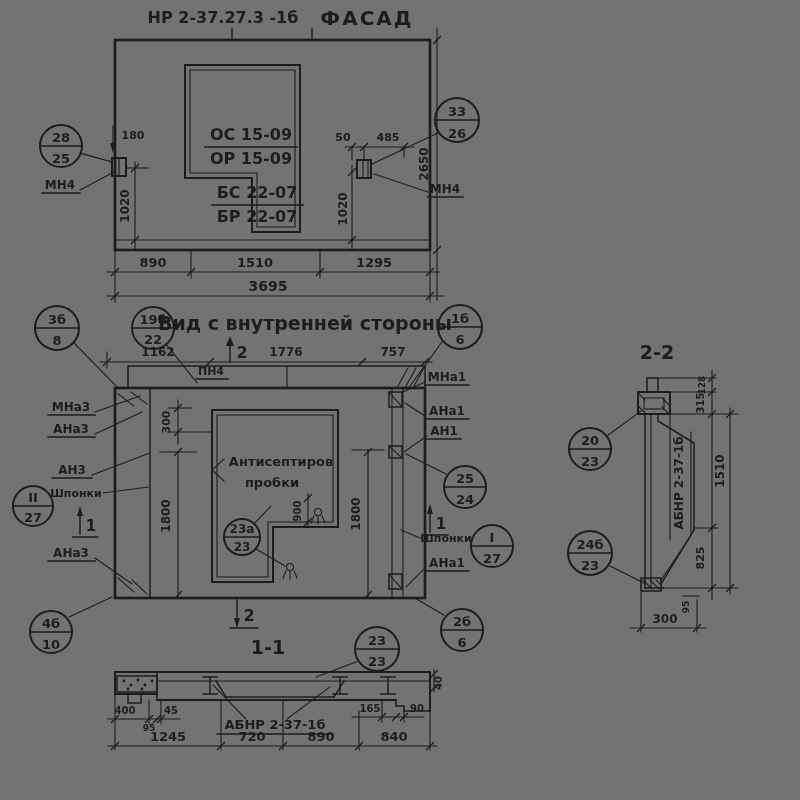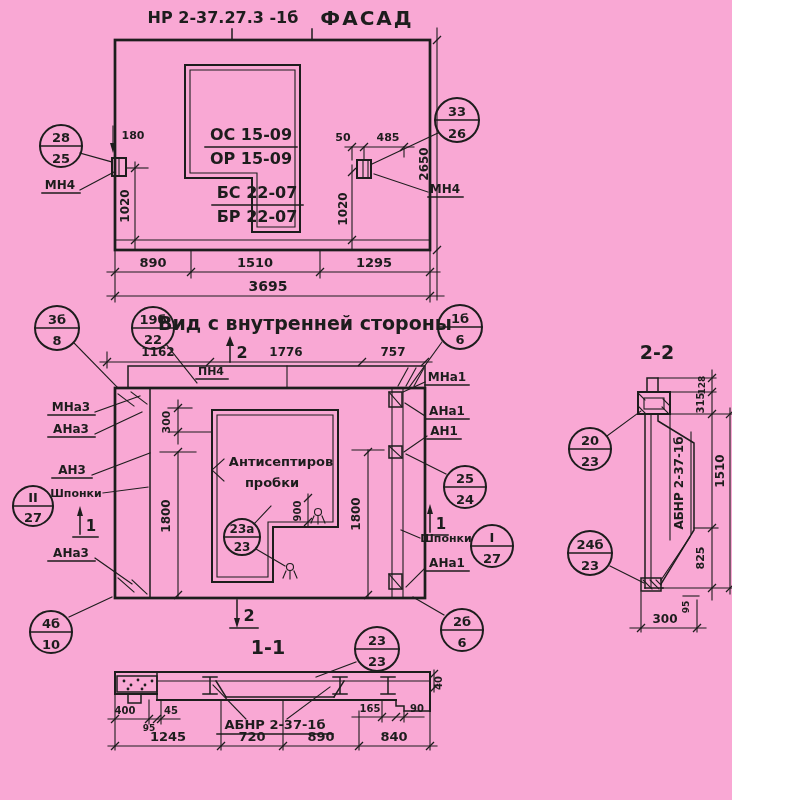--- a/index.html
+++ b/index.html
@@ -1,16 +1,16 @@
 <!DOCTYPE html>
 <html><head>
 <meta charset="utf-8">
 <style>
   html,body{margin:0;padding:0;background:#ffffff;}
-  .page{width:732px;height:800px;background:#f9a8d4;position:relative;overflow:hidden;}
+  .page{width:800px;height:800px;background:#737373;position:relative;overflow:hidden;}
   svg text{font-family:"DejaVu Sans",sans-serif;font-weight:700;fill:#1d1d1d;text-anchor:middle;}
   .s1{stroke:#1d1d1d;stroke-width:1.1;fill:none;stroke-linecap:square;}
   .s14{stroke:#1d1d1d;stroke-width:1.5;fill:none;stroke-linecap:square;}
   .s2{stroke:#1d1d1d;stroke-width:2;fill:none;stroke-linecap:square;}
   .s3{stroke:#1d1d1d;stroke-width:2.7;fill:none;stroke-linecap:square;}
   .tk{stroke:#1d1d1d;stroke-width:1.2;}
   .fill{fill:#1d1d1d;stroke:none;}
 </style>
 </head>
 <body>

